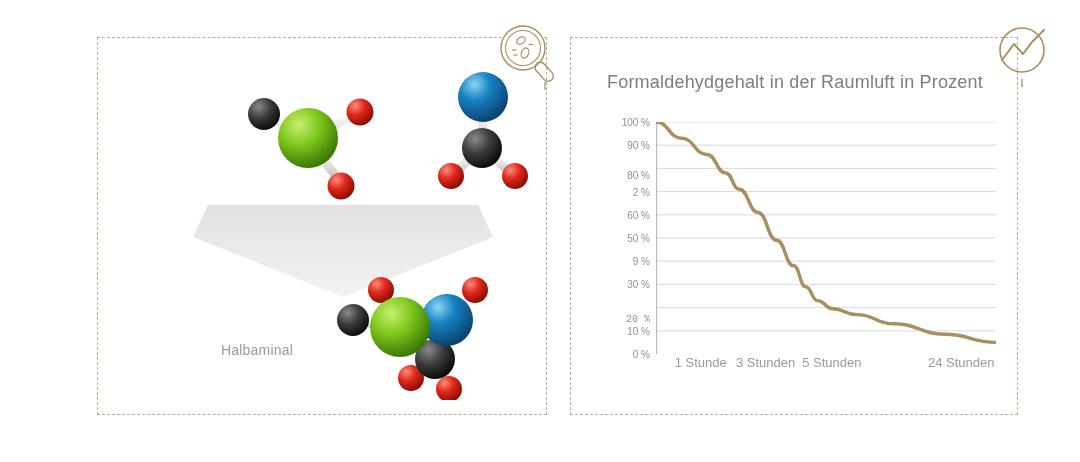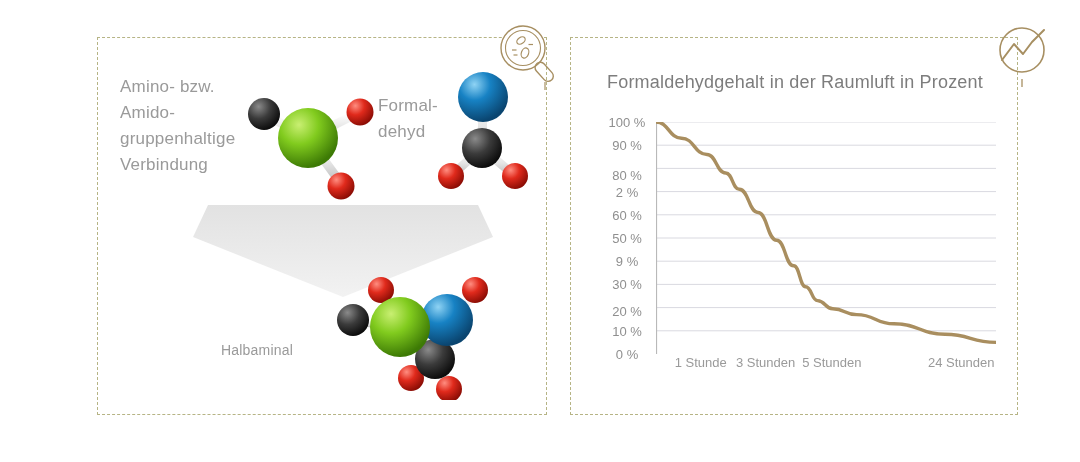--- a/index.html
+++ b/index.html
@@ -51,22 +51,22 @@
   #mol-formaldehyd{left:430px;top:68px;width:110px;height:122px;}
   #mol-halbaminal{left:325px;top:270px;width:185px;height:130px;}
 
   
   #chart-title{
     position:absolute;left:607px;top:72px;
     font-size:18px;color:#7d7d7d;letter-spacing:.2px;white-space:nowrap;text-align:center;
   }
   #chart-area{position:absolute;left:600px;top:122px;width:400px;height:245px;}
   .y-tick{
-    position:absolute;right:0;width:46px;text-align:center;
-    font-size:13px;color:#8f8f8f;transform:translateY(-50%);
+    position:absolute;right:0;width:46px;text-align:right;
+    font-size:10px;color:#8f8f8f;transform:translateY(-50%);
     white-space:nowrap;
   }
   #y-axis-labels{position:absolute;left:0px;top:0;width:50px;height:245px;}
   #plot{position:absolute;left:56px;top:0;width:340px;height:232px;}
   .x-tick{
     position:absolute;top:233px;font-size:13px;color:#9a9a9a;white-space:nowrap;
   }
   #x-axis-labels{position:absolute;left:56px;top:0;width:344px;height:260px;}
 </style>
 </head>
@@ -81,27 +81,21 @@
     <circle cx="26" cy="26" r="17.5" fill="none" stroke="#a78f62" stroke-width="1.1"></circle>
     <ellipse cx="24" cy="18.5" rx="4.6" ry="3.1" fill="none" stroke="#a78f62" stroke-width="1.2" transform="rotate(-35 24 18.5)"></ellipse>
     <ellipse cx="28" cy="31" rx="5.2" ry="3.6" fill="none" stroke="#a78f62" stroke-width="1.2" transform="rotate(-70 28 31)"></ellipse>
     <line x1="31.5" y1="22.5" x2="36" y2="22.5" stroke="#a78f62" stroke-width="1.2"></line>
     <line x1="15" y1="28" x2="19.5" y2="28" stroke="#a78f62" stroke-width="1.2"></line>
     <line x1="16.5" y1="33" x2="20.5" y2="33" stroke="#a78f62" stroke-width="1.2"></line>
     <rect x="42" y="39" width="10.5" height="22" rx="5.2" fill="none" stroke="#a78f62" stroke-width="1.4" transform="rotate(-42 47 50)"></rect>
     <line x1="48" y1="60" x2="48" y2="68" stroke="#a78f62" stroke-width="1.2"></line>
   </svg>
 
-  <div class="label-text" id="label-amino">Amino- bzw.
-Amido-
-gruppenhaltige
-Verbindung</div>
-
-  <div class="label-text" id="label-formaldehyd">Formal-
-dehyd</div>
+
 
   <div class="label-text" id="label-halbaminal">Halbaminal</div>
 
   <svg id="reaction-arrow" viewBox="0 0 300 92">
     <defs>
       <linearGradient id="agrad" x1="0" y1="0" x2="0" y2="1">
         <stop offset="0%" stop-color="#e2e2e2"></stop>
         <stop offset="100%" stop-color="#f2f2f2"></stop>
       </linearGradient>
     </defs>
@@ -194,21 +188,21 @@
   <div id="chart-area">
     <div id="y-axis-labels">
         <div class="y-tick" style="top: 0px;">100 %</div>
         <div class="y-tick" style="top: 23.2px;">90 %</div>
         <div class="y-tick" style="top: 53px;">80 %</div>
         <div class="y-tick" style="top: 69.6px;">2 %</div>
         <div class="y-tick" style="top: 92.8px;">60 %</div>
         <div class="y-tick" style="top: 116px;">50 %</div>
         <div class="y-tick" style="top: 139.2px;">9 %</div>
         <div class="y-tick" style="top: 162.4px;">30 %</div>
-        <div class="y-tick" style="top: 189px;">20 %</div>
+        <div class="y-tick" style="top: 197px; font-family: Liberation Mono, monospace;">20 %</div>
         <div class="y-tick" style="top: 208.8px;">10 %</div>
         <div class="y-tick" style="top: 232px;">0 %</div>
       </div>
     <div id="x-axis-labels">
         <div class="x-tick" style="left: 18.7px;">1 Stunde</div>
         <div class="x-tick" style="left: 79.9px;">3 Stunden</div>
         <div class="x-tick" style="left: 146.2px;">5 Stunden</div>
         <div class="x-tick" style="left: 272px;">24 Stunden</div>
       </div>
     <svg id="plot" viewBox="0 0 340 232" preserveAspectRatio="none">

